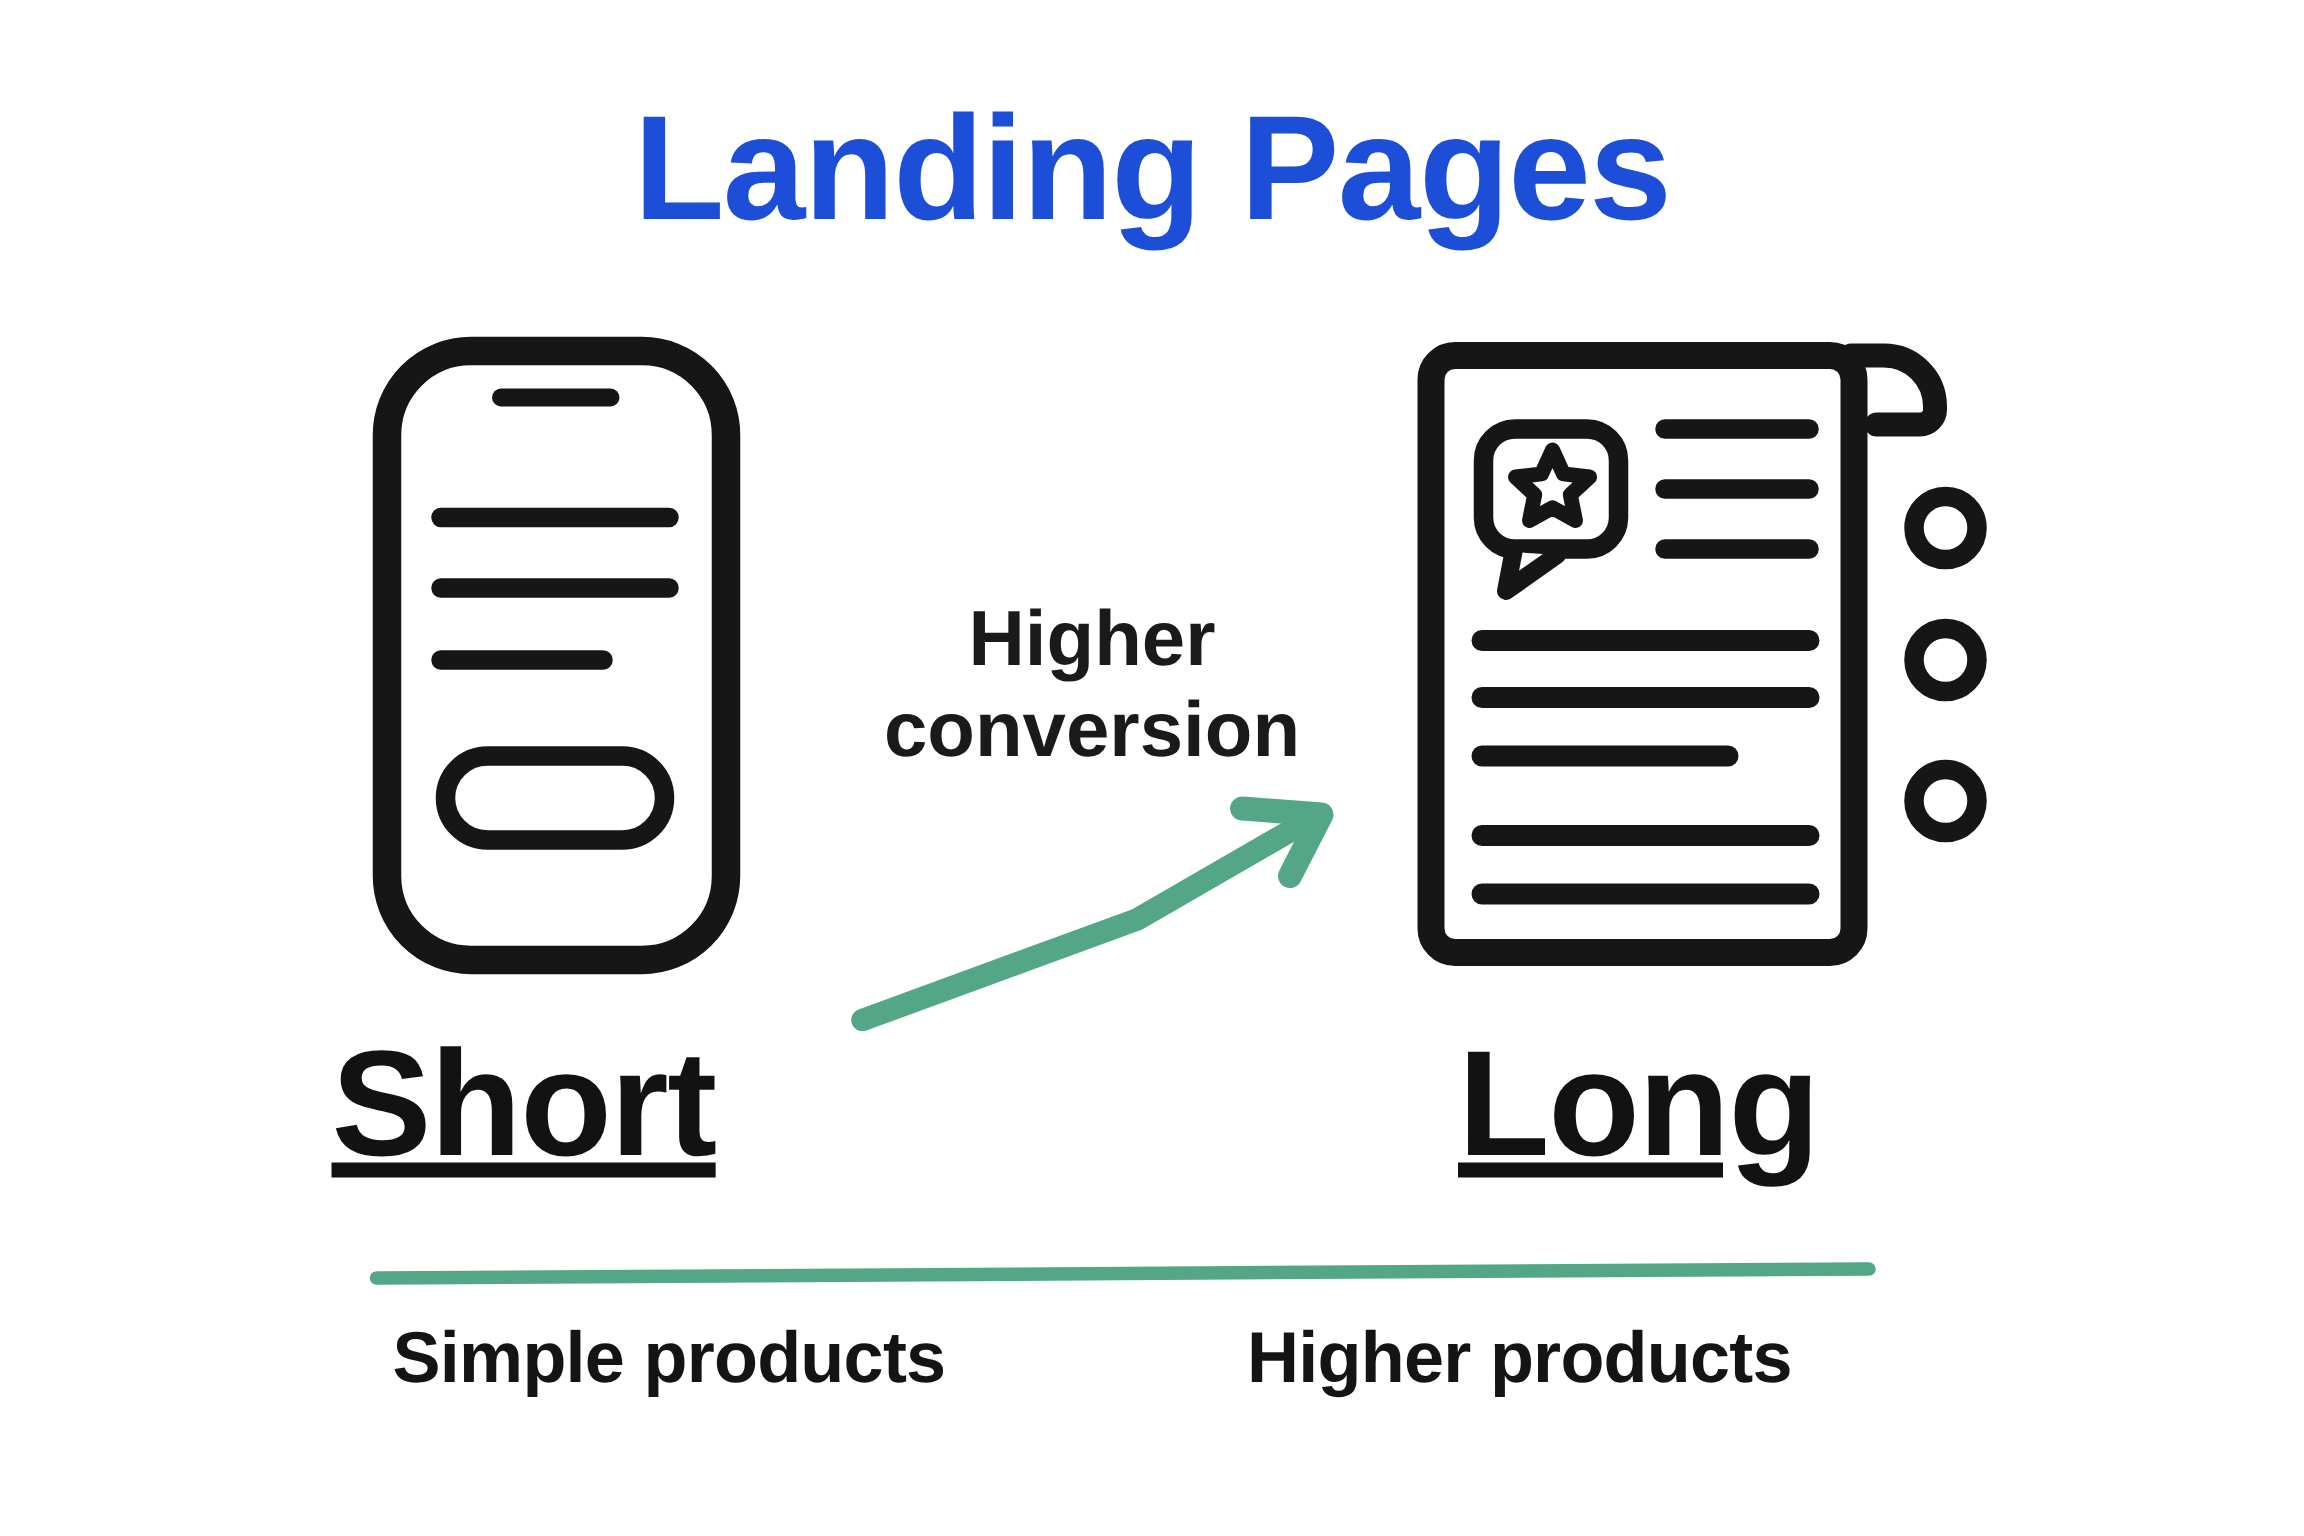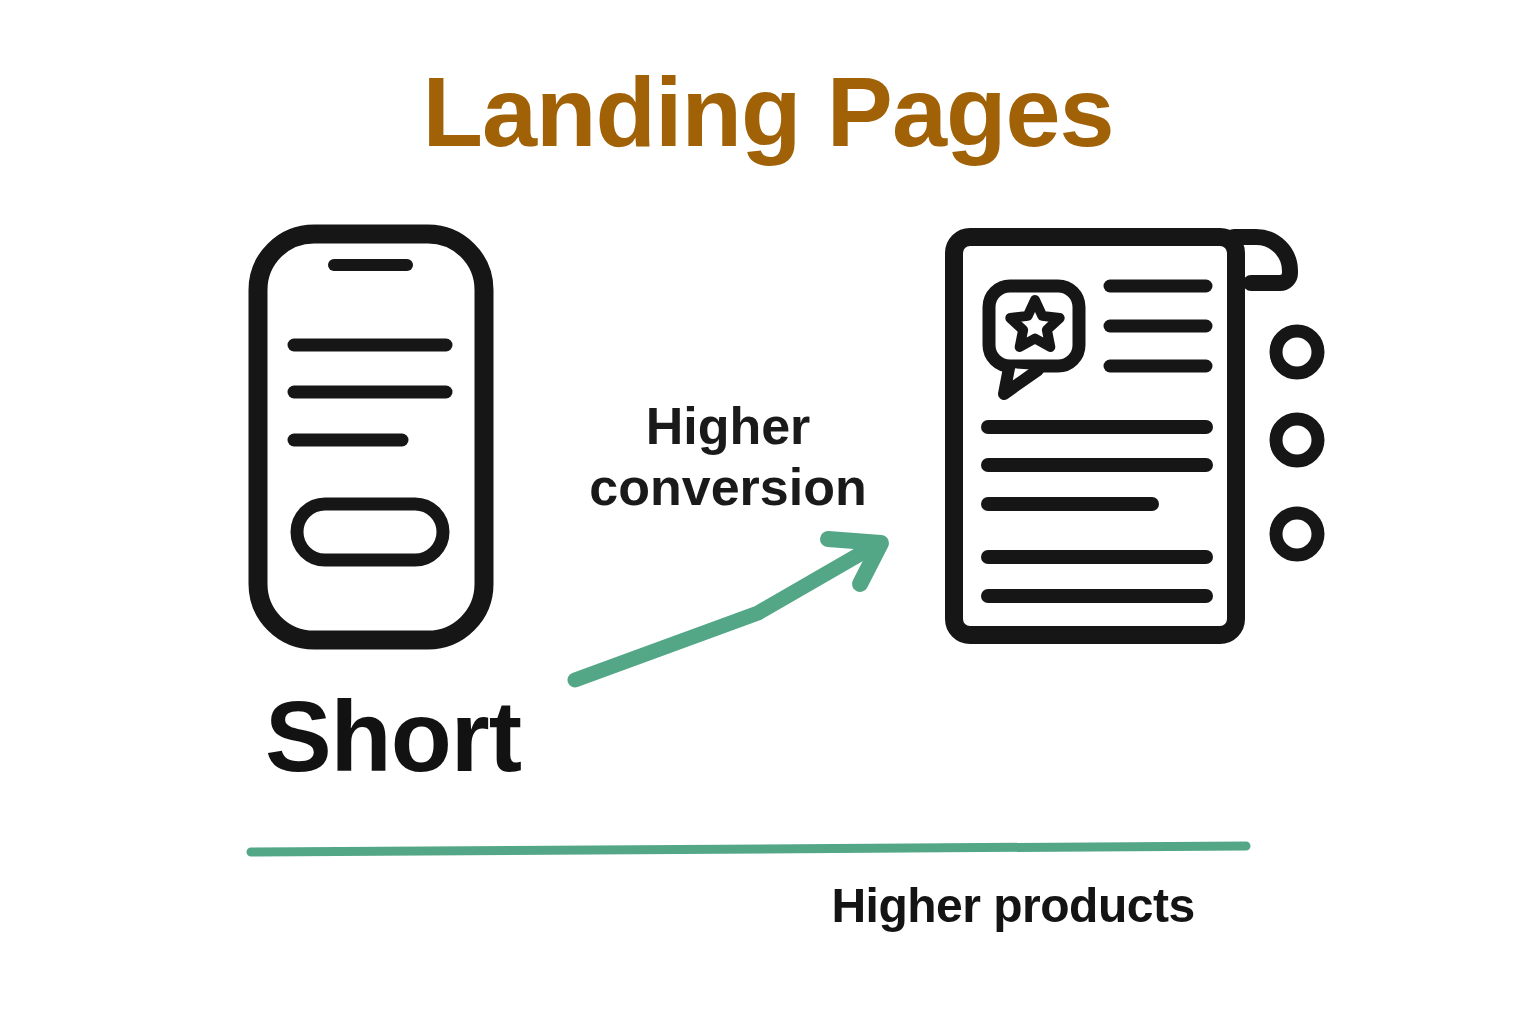--- a/index.html
+++ b/index.html
@@ -20,32 +20,33 @@
 
   .page-title {
     left: 0;
     right: 0;
     top: 60px;
     text-align: center;
     font-size: 99px;
     font-weight: 700;
     letter-spacing: -1px;
     line-height: 1.05;
-    color: #a16207;
+    color: #1d4ed8;
   }
 
   .item-label {
     top: 686px;
     width: 300px;
-    text-align: right;
+    text-align: left;
     font-size: 100px;
     font-weight: 700;
     letter-spacing: -1px;
     line-height: 1.0;
     color: #121212;
+    text-decoration: underline;
   }
   .item-label.short { left: 221px; }
   .item-label.long  { left: 972px; }
 
   .conversion-note {
     left: 557px;
     top: 396px;
     width: 342px;
     text-align: center;
     font-size: 52px;
@@ -118,22 +119,24 @@
   <div class="abs conversion-note">Higher conversion</div>
 
   <div class="abs" style="left:560px; top:520px;">
     <svg width="340" height="180" viewBox="0 0 340 180" fill="none" stroke="#53a786" stroke-linecap="round" stroke-linejoin="round">
       <path d="M 15 160 L 198 93 L 314 26" stroke-width="15"></path>
       <path d="M 268 19 L 321 23 L 300 64" stroke-width="16"></path>
     </svg>
   </div>
 
   <div class="abs item-label short">Short</div>
+  <div class="abs item-label long">Long</div>
 
   <div class="abs" style="left:240px; top:833px;">
     <svg width="1020" height="30" viewBox="0 0 1020 30" fill="none" stroke="#53a786" stroke-linecap="round">
       <line x1="11" y1="19" x2="1006" y2="13" stroke-width="9"></line>
     </svg>
   </div>
 
+  <div class="abs spectrum-caption simple">Simple products</div>
   <div class="abs spectrum-caption complex">Higher products</div>
 
 </div>
 
 </body></html>

